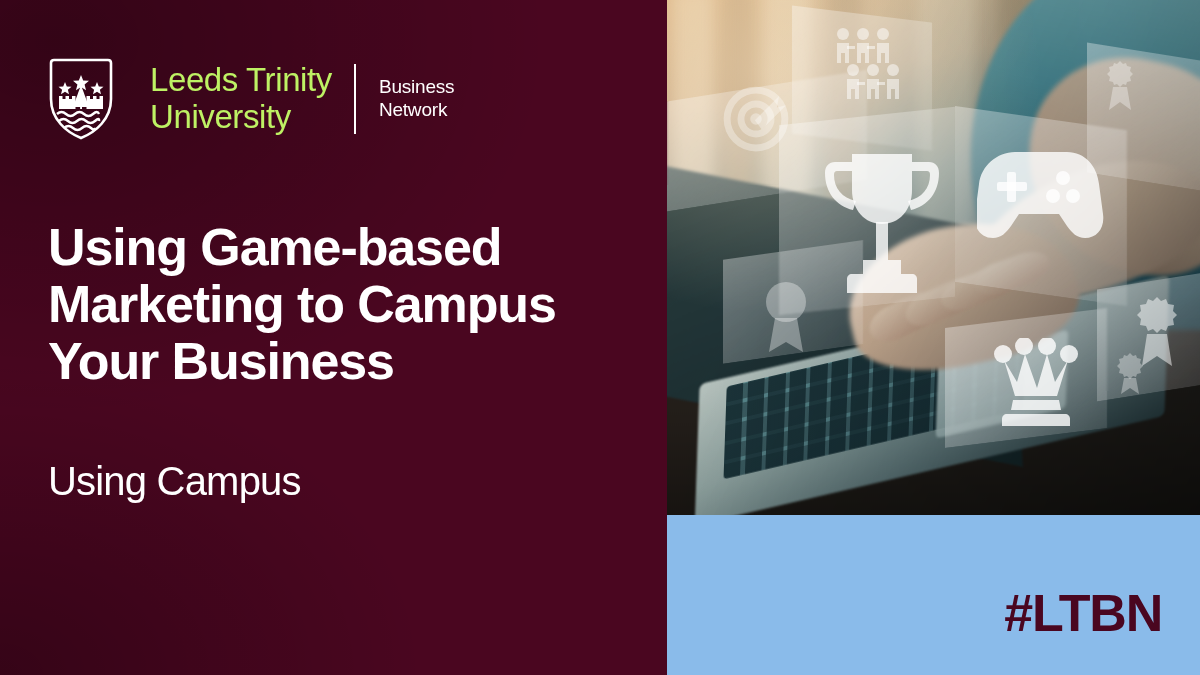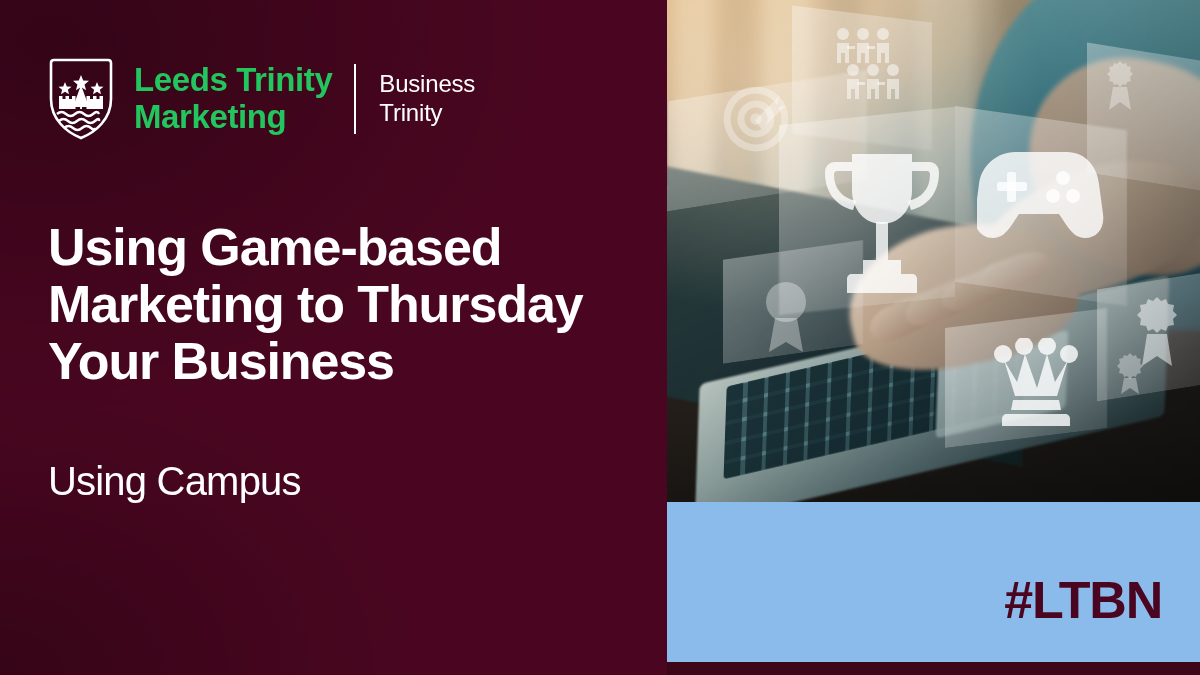--- a/index.html
+++ b/index.html
@@ -83,36 +83,36 @@
   }
 
   
   .logo-lockup {
     position:absolute; left:48px; top:57px;
     display:flex; align-items:center;
     z-index:5;
   }
   .crest { width:66px; height:84px; display:block; }
   .logo-wordmark {
-    margin-left:20px;
-    color:#22c55e;
+    margin-left:36px;
+    color:#bef264;
     font-size:33px;
     line-height:1.11;
-    font-weight:700;
+    font-weight:400;
     letter-spacing:-0.4px;
     white-space:nowrap;
   }
   .logo-divider {
     width:2px; height:70px;
     background:#ffffff;
     margin-left:22px; margin-right:23px;
   }
   .logo-sub {
     color:#ffffff;
-    font-size:24px;
+    font-size:19px;
     line-height:1.20;
     font-weight:400;
     letter-spacing:-0.2px;
     white-space:nowrap;
   }
 
   
   .headline {
     position:absolute; left:48px; top:219px;
     width:580px;
@@ -272,21 +272,21 @@
     backdrop-filter:blur(1px);
   }
   .ic { position:absolute; }
   .ic svg { display:block; width:100%; height:100%; }
   .ic path, .ic circle, .ic rect, .ic polygon, .ic ellipse { fill:rgba(255,255,255,0.80); }
   .ic-dim path, .ic-dim circle, .ic-dim rect, .ic-dim polygon, .ic-dim ellipse { fill:rgba(255,255,255,0.50); }
   .ic-faint path, .ic-faint circle, .ic-faint rect, .ic-faint polygon, .ic-faint ellipse { fill:rgba(255,255,255,0.34); }
 
   
   .blue-panel {
-    position:absolute; left:667px; top:502px;
+    position:absolute; left:667px; top:515px;
     width:533px; height:160px;
     background:#8abbea;
     text-align:right;
   }
   .hashtag {
     position:absolute; right:38px; bottom:36px;
     color:#4a0620;
     font-size:52px;
     font-weight:700;
     letter-spacing:-1.2px;
@@ -326,32 +326,32 @@
         <path fill="#ffffff" d="M32.1 26 L34 26 L34 52 L32.1 52 Z"></path>
         <path fill="#ffffff" d="M33 28 L41 50 L25 50 Z"></path>
 
         <path fill="none" stroke="#ffffff" stroke-width="2.4" d="M9 57 q4.5 -4 9 0 t9 0 t9 0 t9 0 t6 0"></path>
         <path fill="none" stroke="#ffffff" stroke-width="2.4" d="M11 64 q4.5 -4 9 0 t9 0 t9 0 t9 0 t4 0"></path>
         <path fill="none" stroke="#ffffff" stroke-width="2.4" d="M16 71 q4.5 -4 9 0 t9 0 t9 0 t3 0"></path>
       </svg>
     </span>
     <div class="logo-wordmark">
       <span>Leeds Trinity</span><br>
-      <span>Marketing</span>
+      <span>University</span>
     </div>
     <div class="logo-divider"></div>
     <div class="logo-sub">
       <span>Business</span><br>
-      <span>Trinity</span>
+      <span>Network</span>
     </div>
   </div>
 
   <h1 class="headline">
     <span class="ln">Using Game-based</span>
-    <span class="ln">Marketing to Thursday</span>
+    <span class="ln">Marketing to Campus</span>
     <span class="ln">Your Business</span>
   </h1>
 
   <div class="details">
     <span class="ln">Using Campus</span>
   </div>
 
   <div class="photo">
     <div class="photo-base"></div>
     <div class="bg-bar bb1"></div>

